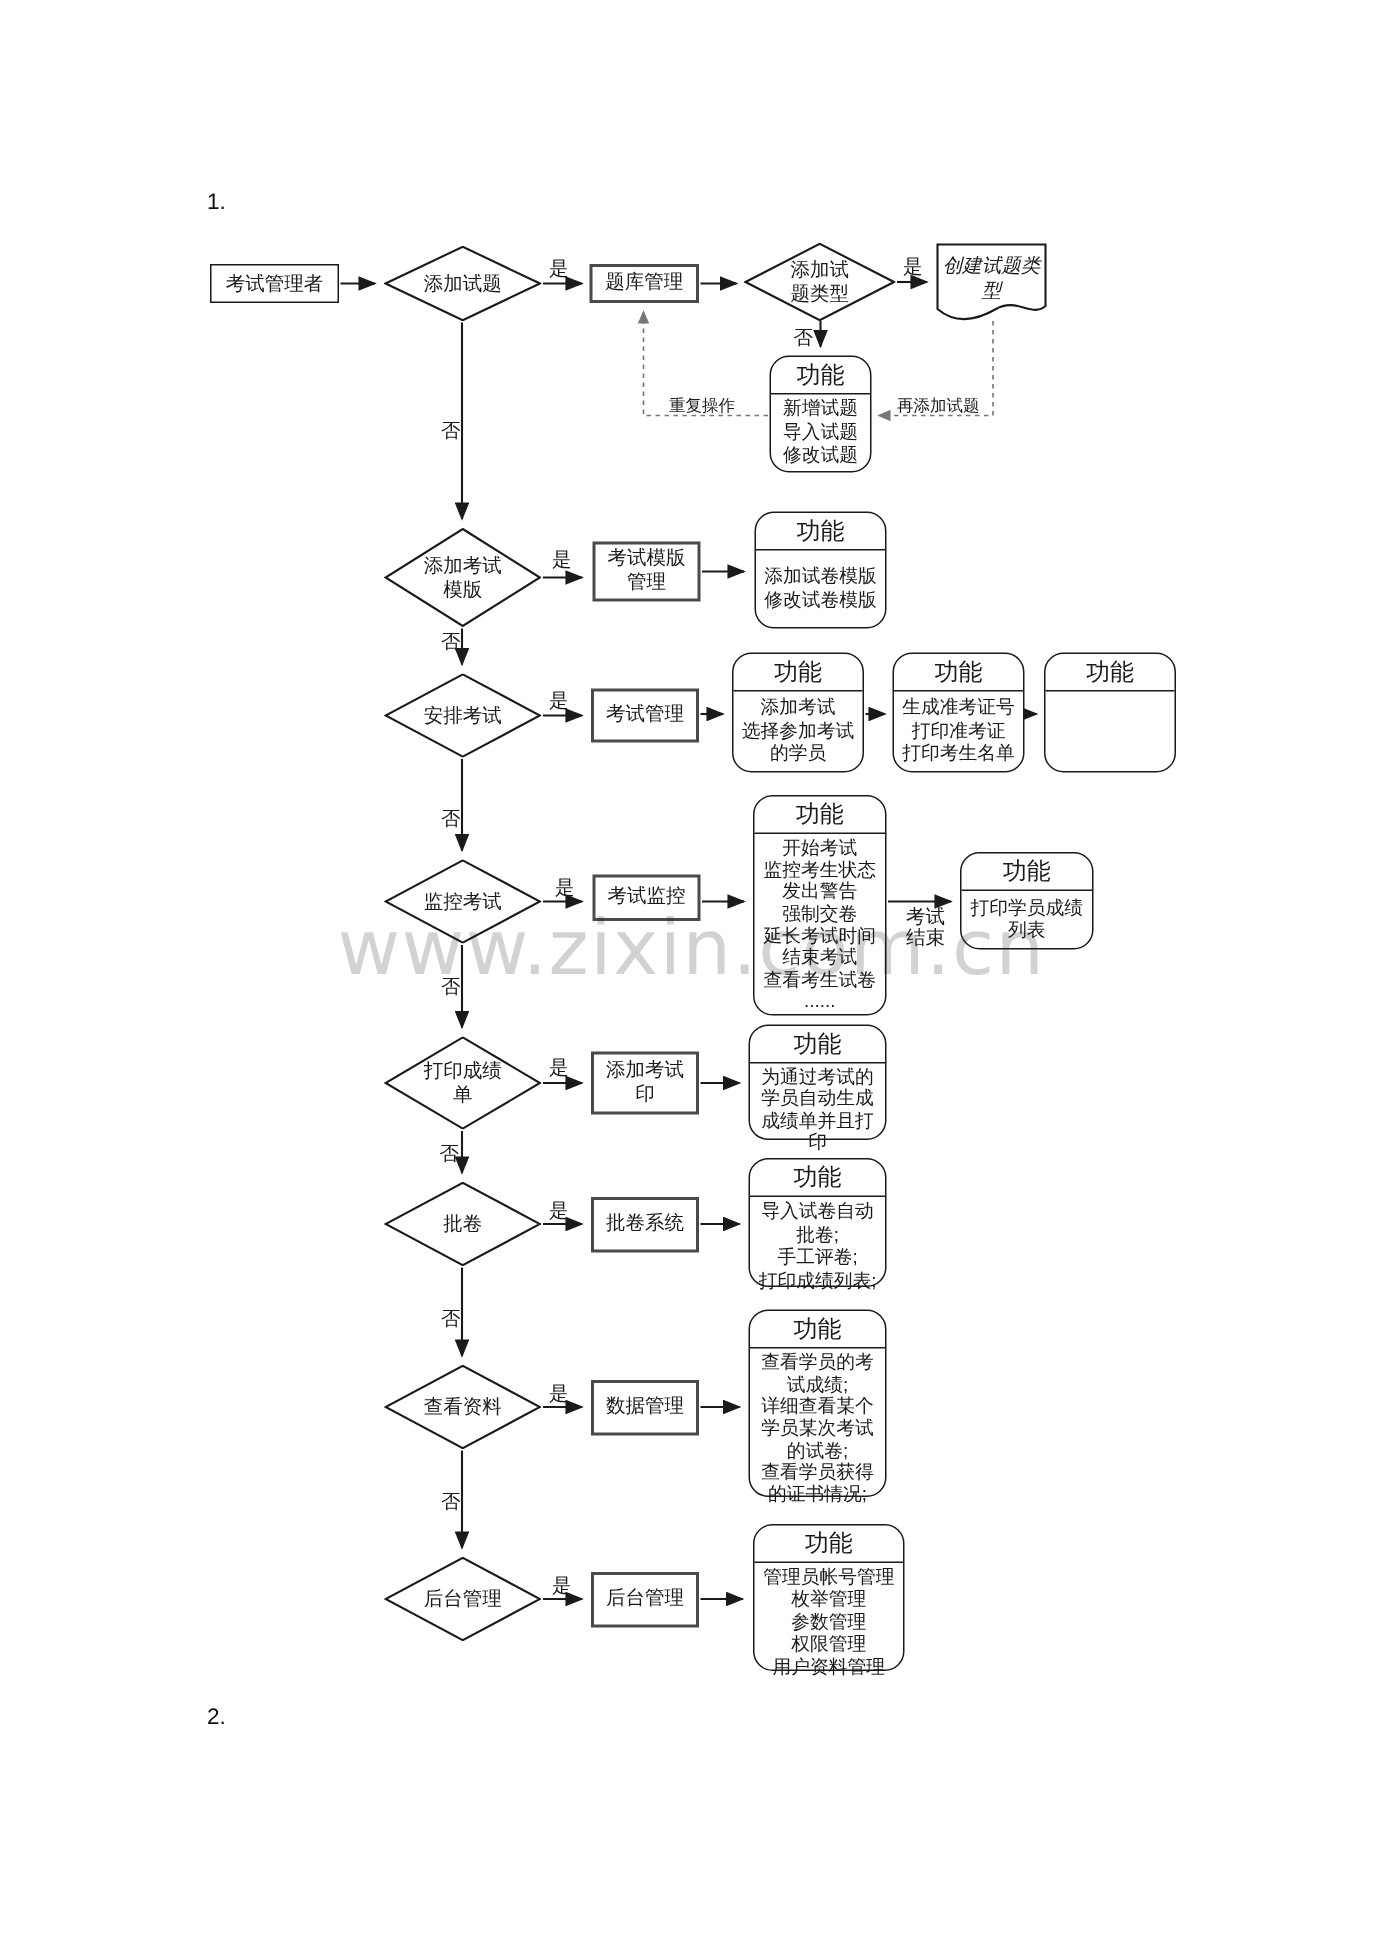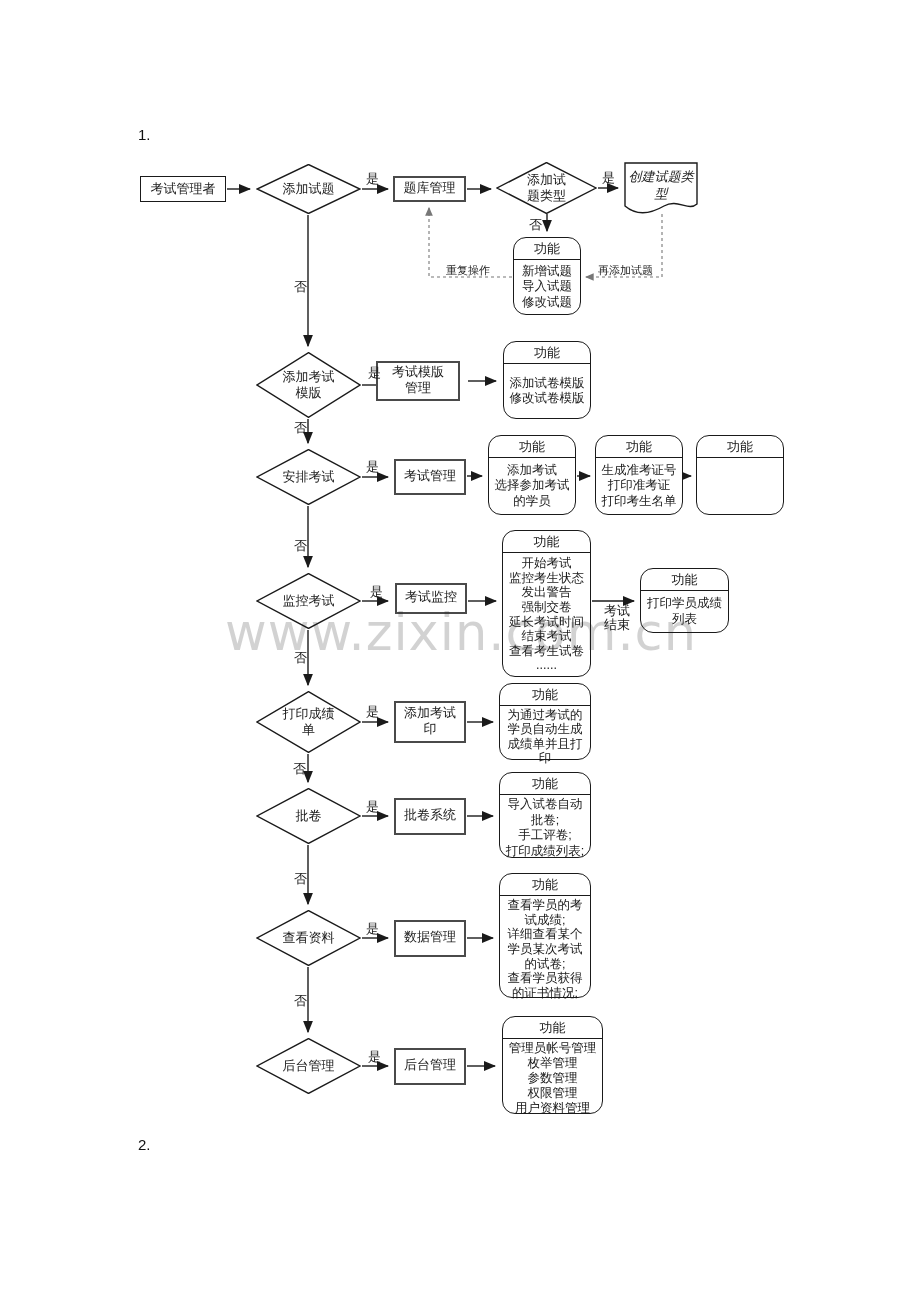--- a/index.html
+++ b/index.html
@@ -9,21 +9,21 @@
   .node{position:absolute;z-index:2;box-sizing:border-box;display:flex;align-items:center;justify-content:center;
         text-align:center;white-space:pre-line;font-size:13px;line-height:1.25;background:#fff;}
   .sbox{border:1.6px solid #1a1a1a;}
   .pbox{border:2px solid #4a4a4a;font-family:Liberation Mono, monospace;}
   .diamond{background:transparent;}
   .diamond svg{position:absolute;left:0;top:0;width:100%;height:100%;}
   .diamond polygon{fill:#ffffff;stroke:#1a1a1a;stroke-width:1.4;vector-effect:non-scaling-stroke;}
   .ntext{position:relative;z-index:2;}
   .fbox{position:absolute;z-index:2;box-sizing:border-box;border:1.4px solid #1a1a1a;border-radius:13px;
         background:#fff;display:flex;flex-direction:column;}
-  .fhead{border-bottom:1.3px solid #1a1a1a;text-align:center;font-size:13px;padding:2px 0 1px;flex:0 0 auto;}
+  .fhead{border-bottom:1.3px solid #1a1a1a;text-align:center;font-size:16px;padding:2px 0 1px;flex:0 0 auto;}
   .fbody{flex:1;display:flex;align-items:center;justify-content:center;text-align:center;
          white-space:pre-line;font-size:12.5px;line-height:1.24;padding:2px 1px;}
   .docshape{background:transparent;}
   .docshape svg{position:absolute;left:0;top:0;width:100%;height:100%;}
   .docshape path{fill:#ffffff;stroke:#1a1a1a;stroke-width:1.4;}
   .docshape .ntext{margin-top:-8px;font-style:italic;}
   .elabel{position:absolute;z-index:3;font-size:13px;white-space:pre-line;text-align:center;color:#1a1a1a;}
   .elabel.sm{font-size:11px;}
   .num{position:absolute;z-index:3;font-size:15px;color:#111;}
   .watermark{position:absolute;z-index:10;left:225px;top:603px;font-size:51px;letter-spacing:1px;
@@ -110,21 +110,21 @@
 修改试题</div>
   </div>
 
   <div class="node diamond" style="left:256px;top:352px;width:105px;height:66px">
     <svg viewBox="0 0 100 100" preserveAspectRatio="none">
         <polygon points="50,1 99,50 50,99 1,50"></polygon>
       </svg>
     <span class="ntext">添加考试
 模版</span>
   </div>
-  <div class="node pbox" style="left:376px;top:361px;width:84px;height:40px">考试模版
+  <div class="node pbox" style="left:395px;top:361px;width:72px;height:40px">考试模版
 管理</div>
   <div class="fbox" style="left:503px;top:341px;width:88px;height:78px">
     <div class="fhead">功能</div>
     <div class="fbody">添加试卷模版
 修改试卷模版</div>
   </div>
 
   <div class="node diamond" style="left:256px;top:449px;width:105px;height:56px">
     <svg viewBox="0 0 100 100" preserveAspectRatio="none">
         <polygon points="50,1 99,50 50,99 1,50"></polygon>

